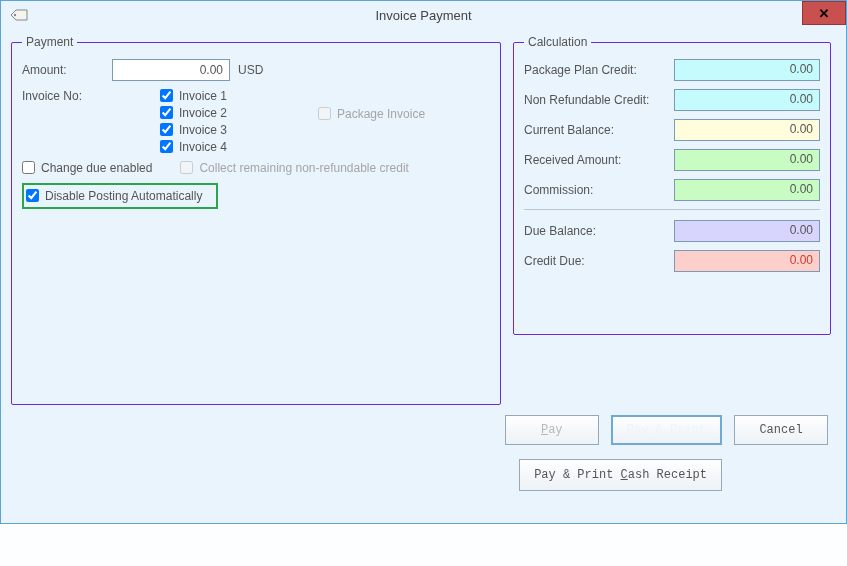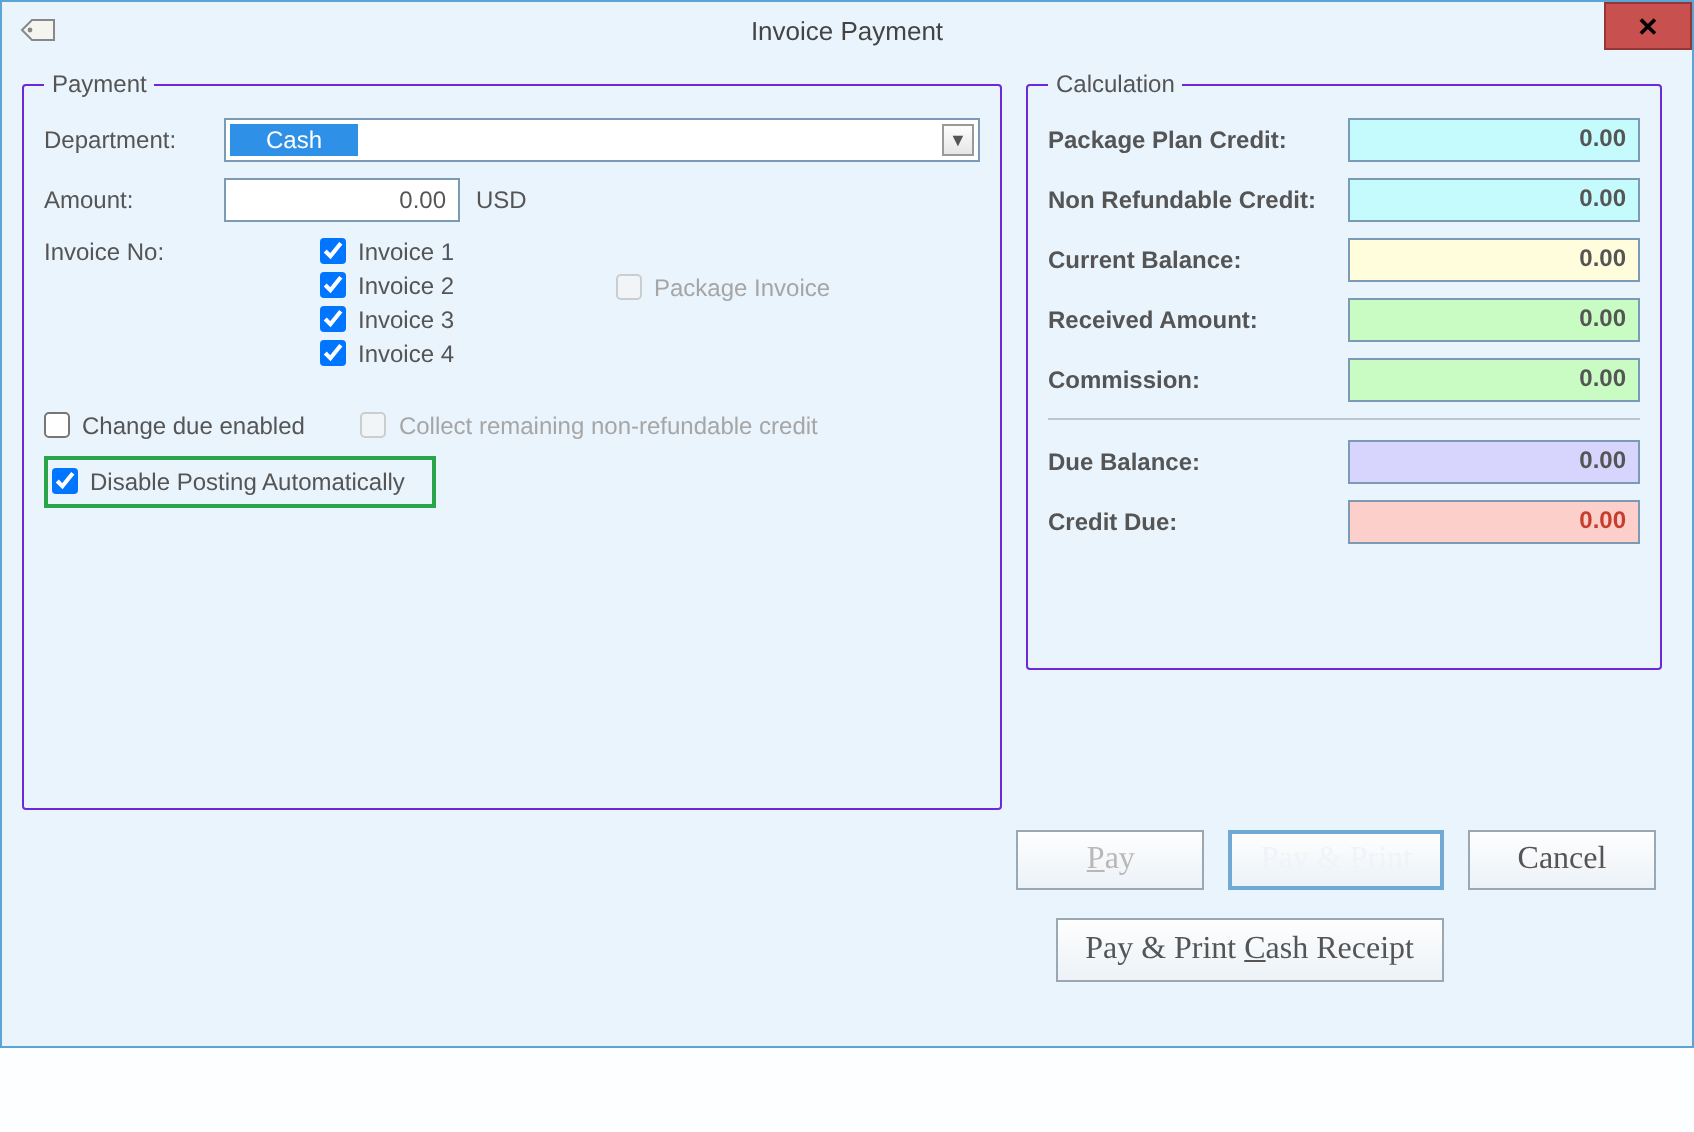--- a/index.html
+++ b/index.html
@@ -163,38 +163,38 @@
   .chk.disabled {
     color: #a6a6a6;
     cursor: default;
   }
   .chk input[type=checkbox]{
     width: 13px;
     height: 13px;
     margin: 0;
   }
   .pkg-col {
+    margin-left: 10px;
     margin-top: 18px;
   }
   .bottom-opts {
-    margin-top: 22px;
+    margin-top: 7px;
     display: flex;
     gap: 28px;
   }
   .highlight-box {
     border: 2px solid #2ba54a;
     display: inline-flex;
     padding: 4px 14px 4px 2px;
     margin-top: 8px;
   }
   .calc-row {
     display: flex;
     align-items: center;
     margin-bottom: 8px;
-    font-weight: bold;
   }
   .calc-lbl {
     width: 150px;
     color: #555;
   }
   .calc-val {
     flex: 1;
     height: 22px;
     border: 1px solid #7a9ab5;
     text-align: right;
@@ -217,22 +217,22 @@
     top: 414px;
     display: flex;
     gap: 12px;
   }
   .btn {
     min-width: 94px;
     height: 30px;
     border: 1px solid #9aa8b3;
     background: linear-gradient(#fefefe,#ecf2f7);
     color: #555;
-    font-family: Liberation Serif, serif;
-    font-size: 16px;
+    font-family: Liberation Mono, monospace;
+    font-size: 12px;
     cursor: pointer;
     padding: 0 14px;
   }
   .btn.disabled {
     color: #b8b8b8;
     cursor: default;
   }
   .btn.primary-dis {
     color: #eef4f9;
     border: 2px solid #6fa9d4;
@@ -265,27 +265,20 @@
     <div class="close-btn">
       <span>✕</span>
     </div>
   </div>
 
   <div class="content">
 
     <fieldset class="payment-box">
       <legend>Payment</legend>
 
-      <div class="row">
-        <div class="lbl">Department:</div>
-        <div class="dept-select">
-          <span class="sel-text">Cash</span>
-          <span class="arrow">▼</span>
-        </div>
-      </div>
 
       <div class="row">
         <div class="lbl">Amount:</div>
         <input class="amount-input" value="0.00" style="">
         <span class="currency">USD</span>
       </div>
 
 
       <div class="invoice-row">
         <div class="lbl">Invoice No:</div>

